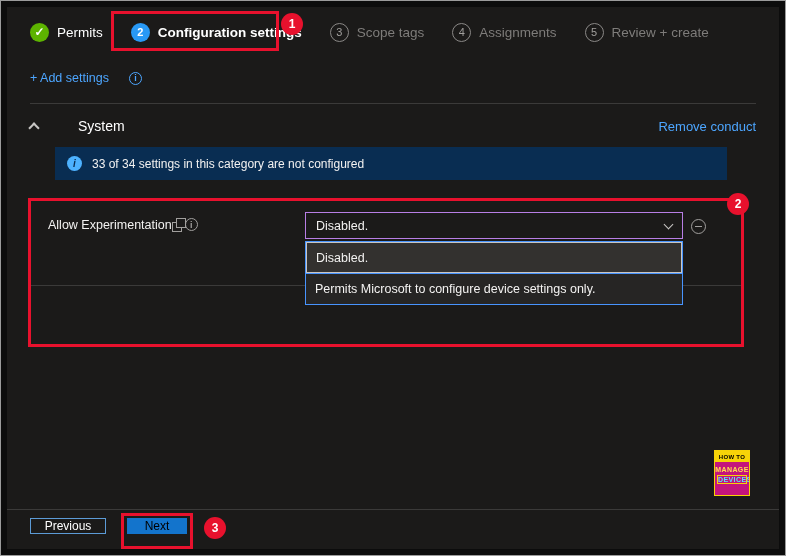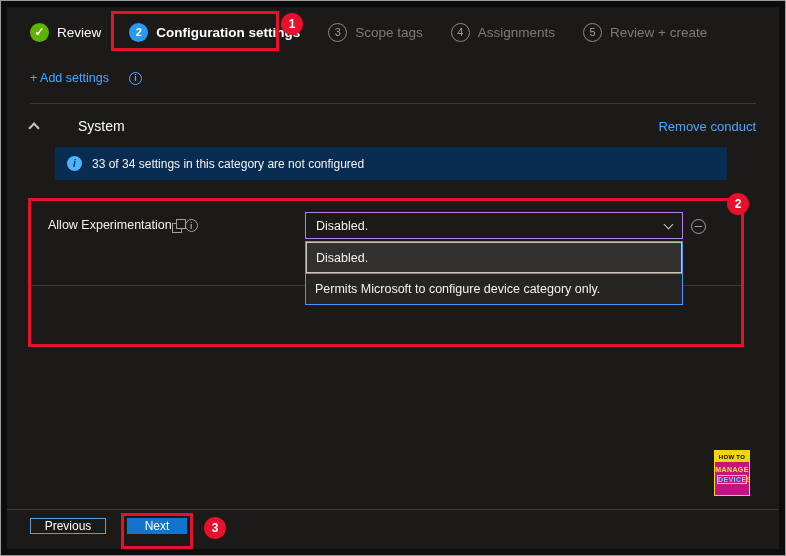--- a/index.html
+++ b/index.html
@@ -48,21 +48,21 @@
   .category-title { font-size:14px; color:#ffffff;margin-left:28px; }
   .remove-category { margin-left:auto; color:#4da6ff; font-size:13px; cursor:pointer; }
 
   
   .banner { position:absolute; left:48px; top:140px; width:672px; height:33px; background:#092d52;
     display:flex; align-items:center; gap:10px; padding:0 12px; font-size:12px; color:#f3f2f1; }
   .banner-info-icon { width:15px; height:15px; border-radius:50%; background:#4db2ff; color:#092d52;
     font-size:10px; font-weight:bold; display:flex; align-items:center; justify-content:center; flex:0 0 auto; font-style:italic; }
 
   
-  .setting-label-wrap { position:absolute; left:41px; top:211px; display:flex; align-items:flex-end; font-size:12.5px; color:#f3f2f1; }
+  .setting-label-wrap { position:absolute; left:41px; top:211px; display:flex; align-items:flex-start; font-size:12.5px; color:#f3f2f1; }
   .copy-icon { position:relative; width:13px; height:13px; flex:0 0 auto; }
   .copy-icon::before { content:""; position:absolute; left:0; top:4px; width:8px; height:8px; border:1px solid #a19f9d; }
   .copy-icon::after { content:""; position:absolute; left:4px; top:0; width:8px; height:8px; border:1px solid #a19f9d; background:#1b1a19; }
 
   .dropdown { position:absolute; left:298px; top:205px; width:378px; height:27px; border:1px solid #b87ee5;
     background:#1b1a19; display:flex; align-items:center; padding:0 10px; font-size:12.5px; color:#f3f2f1; z-index:6; cursor:pointer; }
   .chevron-down { width:7px; height:7px; border-right:1.6px solid #c8c6c4; border-bottom:1.6px solid #c8c6c4;
     transform:rotate(45deg); margin-left:auto; margin-bottom:3px; flex:0 0 auto; }
 
   .dropdown-list { position:absolute; left:298px; top:234px; width:378px; background:#262524; border:1px solid #4894fe; z-index:7; }
@@ -72,39 +72,39 @@
   .option.selected { border:1px solid #c8c6c4; background:#33312f; }
 
   .remove-setting { position:absolute; left:684px; top:212px; width:15px; height:15px; border:1px solid #a19f9d;
     border-radius:50%; z-index:8; cursor:pointer; }
   .remove-setting::after { content:""; position:absolute; left:3px; right:3px; top:6px; height:1px; background:#a19f9d; }
 
   
   .btn { position:absolute; height:16px; font-size:12px; display:flex; align-items:center; justify-content:center;
     font-family:"Liberation Sans", sans-serif; cursor:pointer; }
   .btn-previous { left:23px; top:511px; width:76px; background:transparent; border:1px solid #5c9bd6; color:#ffffff; }
-  .btn-next { left:120px; top:511px; width:60px; background:#1374cc; border:1px solid #1374cc; color:#ffffff; z-index:5; }
+  .btn-next { left:120px; top:511px; width:60px; background:#1374cc; border:1px solid #1374cc; color:#000000; z-index:5; }
 
   
   .htmd-logo { position:absolute; left:707px; top:443px; width:36px; height:46px; border:1px solid #f7d308;
     background:#c4147d; display:flex; flex-direction:column; align-items:stretch; text-align:center; overflow:hidden; }
   .logo-top { background:#f7d308; color:#000; font-size:6px; font-weight:bold; padding:3px 0 2px; letter-spacing:0.3px; }
   .logo-mid { color:#ffe14d; font-size:7px; font-weight:bold; margin-top:4px; letter-spacing:0.4px; }
   .logo-bot { color:#55e6ff; font-size:7px; font-weight:bold; margin-top:2px; letter-spacing:0.4px; border:1px solid #f7d308; margin-left:2px; margin-right:2px; }
 </style>
 </head>
 <body>
 
 <div class="screen">
   <div class="panel">
 
     <div class="tabs">
       <div class="tab done">
         <span class="badge done">✓</span>
-        <span class="tab-label">Review</span>
+        <span class="tab-label">Permits</span>
       </div>
       <div class="tab active">
         <span class="badge active">2</span>
         <span class="tab-label strong">Configuration settings</span>
       </div>
       <div class="tab upcoming">
         <span class="badge upcoming">3</span>
         <span class="tab-label">Scope tags</span>
       </div>
       <div class="tab upcoming">
@@ -143,21 +143,21 @@
 
     <div class="divider div-row"></div>
 
     <div class="dropdown">
       <span>Disabled.</span>
       <span class="chevron-down"></span>
     </div>
 
     <div class="dropdown-list">
       <div class="option selected">Disabled.</div>
-      <div class="option">Permits Microsoft to configure device category only.</div>
+      <div class="option">Permits Microsoft to configure device settings only.</div>
     </div>
 
     <span class="remove-setting"></span>
 
     <div class="ann-rect rect1"></div>
     <div class="ann-rect rect2"></div>
     <div class="ann-rect rect3"></div>
     <div class="ann-circle c1">1</div>
     <div class="ann-circle c2">2</div>
     <div class="ann-circle c3">3</div>

